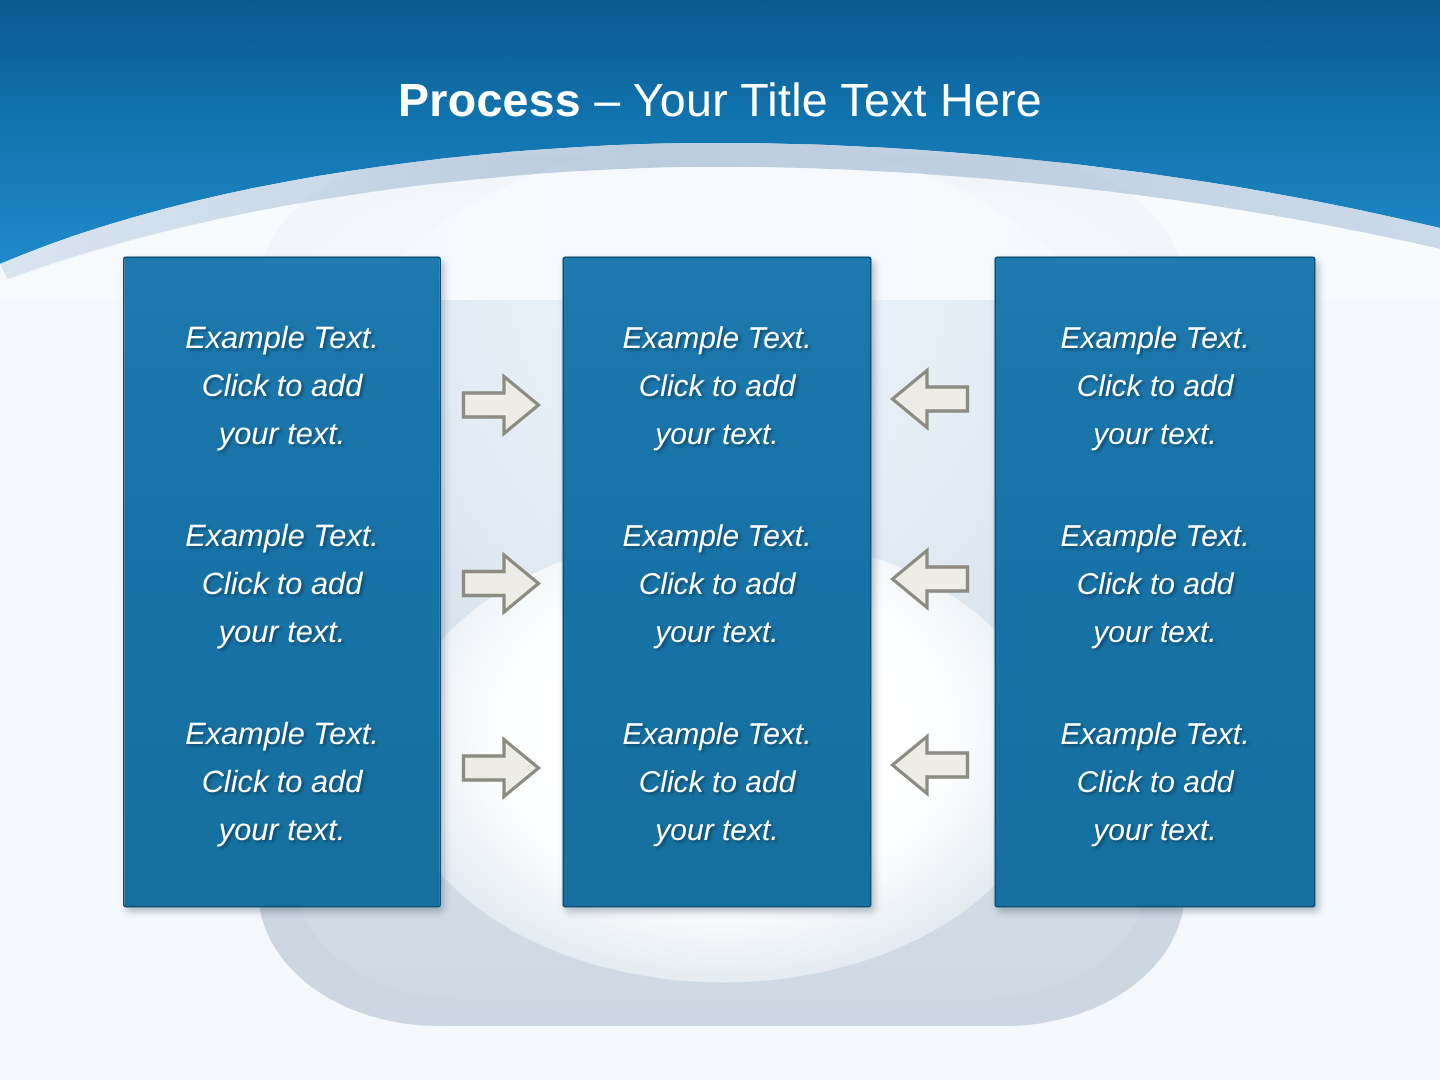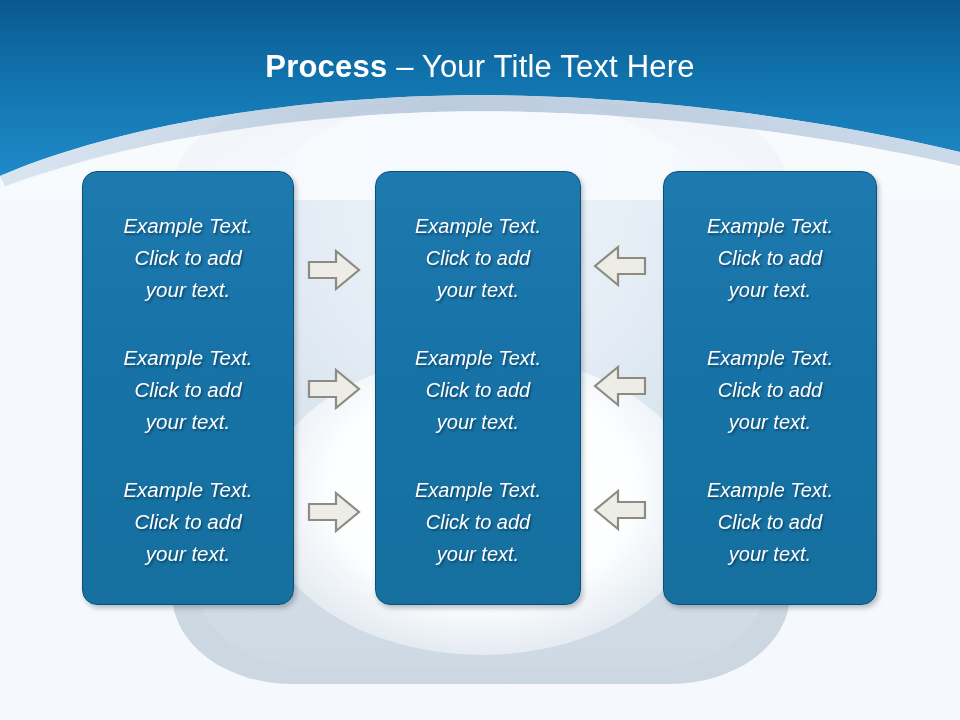--- a/index.html
+++ b/index.html
@@ -83,21 +83,21 @@
   #process-row {
     position: absolute;
     left: 0; top: 0; width: 960px; height: 720px;
     z-index: 15;
   }
 
   .process-box {
     position: absolute;
     top: 171px;
     height: 434px;
-    border-radius: 15px;
+    border-radius: 2px;
     background: linear-gradient(180deg,#1d79ae 0%, #1773a8 38%, #15709f 100%);
     border: 1.5px solid #0e4f74;
     box-shadow: 2px 3px 5px rgba(30,50,70,.30);
     box-sizing: border-box;
     display: flex;
     flex-direction: column;
     justify-content: space-between;
     padding: 38px 10px 34px 10px;
   }
   #box-1 { left: 82px;  width: 212px; }

